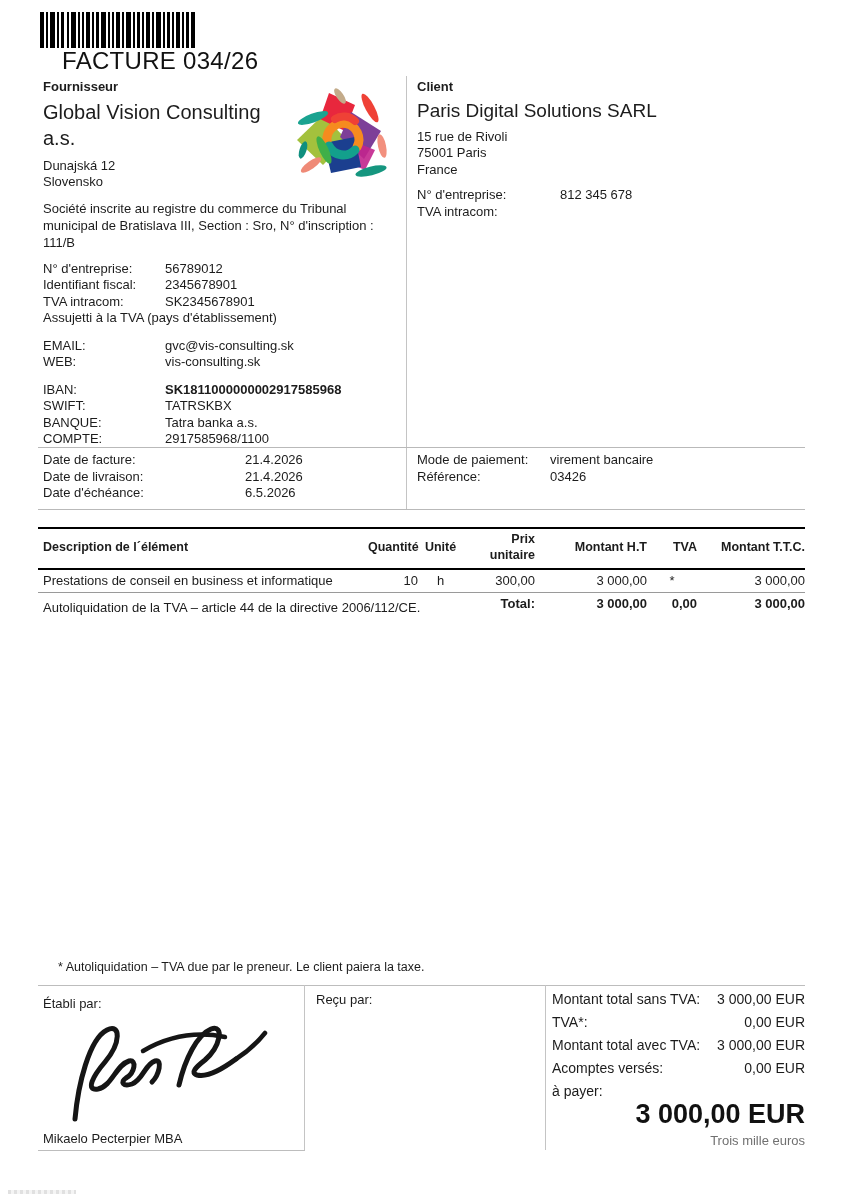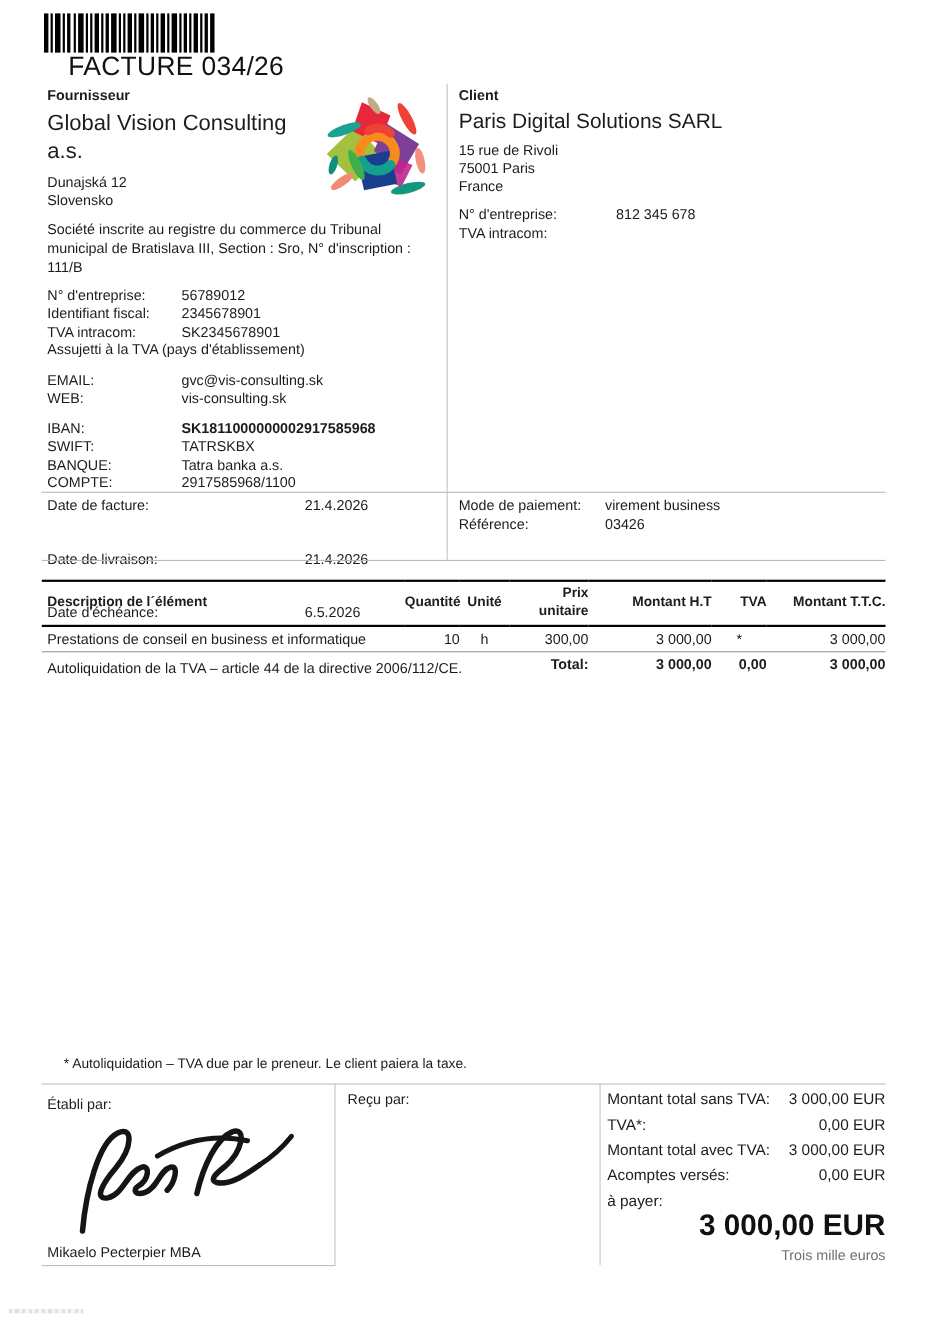--- a/index.html
+++ b/index.html
@@ -144,31 +144,31 @@
       <div>France</div>
     </div>
     <div class="kv" style="--lw:143px;margin-top:9px;">
       <div>N° d'entreprise:</div>
       <div>812 345 678</div>
       <div>TVA intracom:</div>
     </div>
   </div>
 
   <div class="abs hline" style="left:38px;top:447px;width:767px;"></div>
-  <div class="abs kv" style="left:43px;top:452px;width:350px;gap:32px;--lw:202px;">
+  <div class="abs kv" style="left:43px;top:452px;width:350px;--lw:202px;">
     <div>Date de facture:</div>
     <div>21.4.2026</div>
     <div>Date de livraison:</div>
     <div>21.4.2026</div>
     <div>Date d'échéance:</div>
     <div>6.5.2026</div>
   </div>
   <div class="abs kv" style="left:417px;top:452px;width:380px;--lw:133px;">
     <div>Mode de paiement:</div>
-    <div>virement business</div>
+    <div>virement bancaire</div>
     <div>Référence:</div>
     <div>03426</div>
   </div>
   <div class="abs hline" style="left:38px;top:509px;width:767px;"></div>
 
   <table class="abs inv-table" style="left:38px;top:527px;">
     <colgroup>
       <col style="width:330px">
         <col style="width:50px">
         <col style="width:45px">

